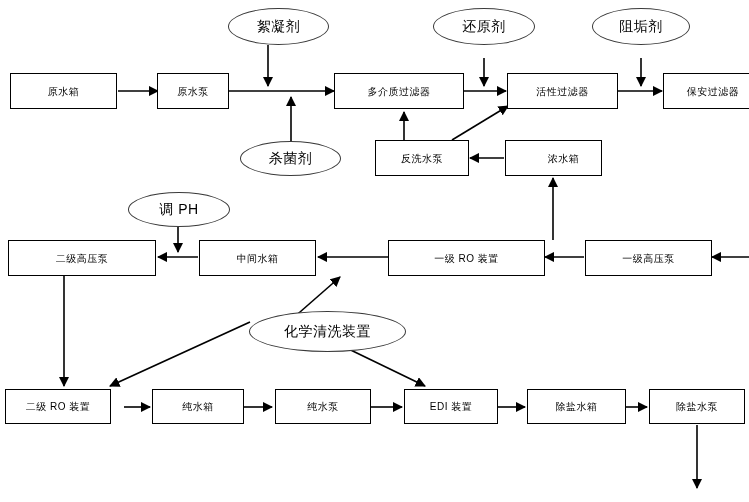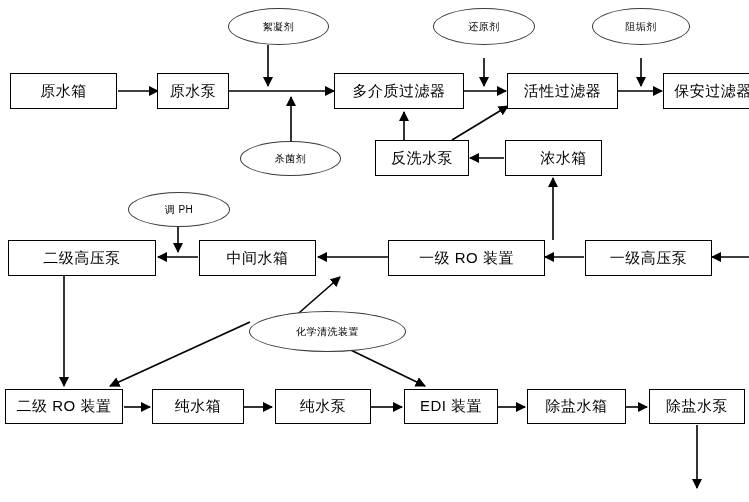--- a/index.html
+++ b/index.html
@@ -29,27 +29,27 @@
     align-items: center;
     justify-content: center;
     text-align: center;
     color: #000000;
     background: #ffffff;
     white-space: nowrap;
     line-height: 1.1;
   }
   .box {
     border: 1.4px solid #000000;
-    font-size: 15px;
+    font-size: 10px;
     letter-spacing: 0.5px;
   }
   .ellipse {
     border: 1.2px solid #3a3a3a;
     border-radius: 50%;
-    font-size: 10px;
+    font-size: 14px;
     letter-spacing: 0.5px;
   }
   .free-label {
     position: absolute;
     white-space: nowrap;
     font-size: 15px;
     letter-spacing: 1px;
   }
 </style>
 </head>
@@ -161,21 +161,21 @@
   </div>
 
   <div class="node box" style="left:585px; top:240px; width:127px; height:36px;">
     <span>一级高压泵</span>
   </div>
 
   <div class="node ellipse" style="left:249px; top:311px; width:157px; height:41px;">
     <span>化学清洗装置</span>
   </div>
 
-  <div class="node box" style="left:5px; top:389px; width:118px; height:35px;">
+  <div class="node box" style="left:5px; top:389px; width:106px; height:35px;">
     <span>二级 RO 装置</span>
   </div>
 
   <div class="node box" style="left:152px; top:389px; width:92px; height:35px;">
     <span>纯水箱</span>
   </div>
 
   <div class="node box" style="left:275px; top:389px; width:96px; height:35px;">
     <span>纯水泵</span>
   </div>

